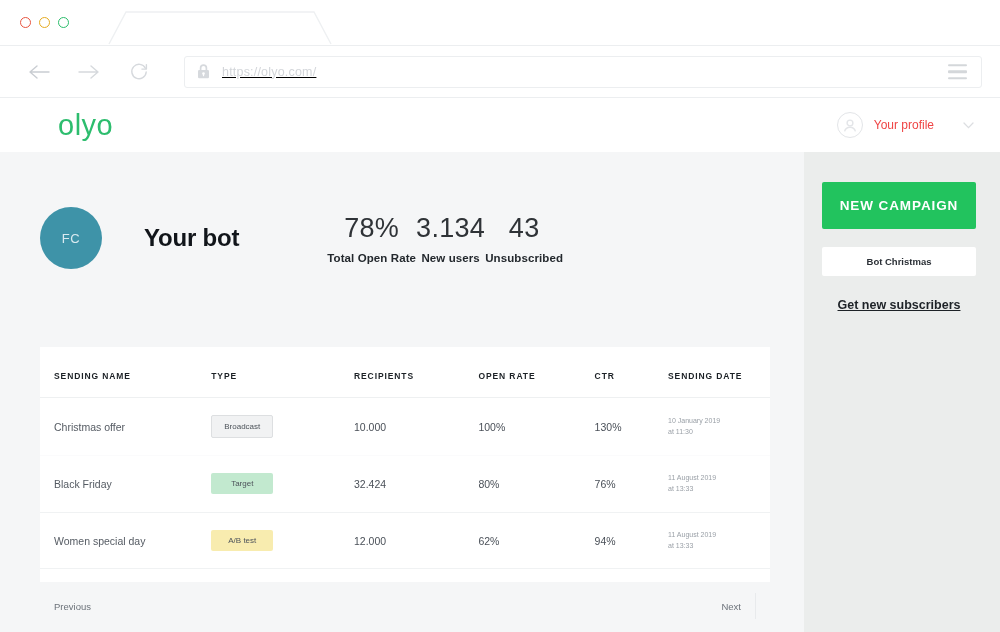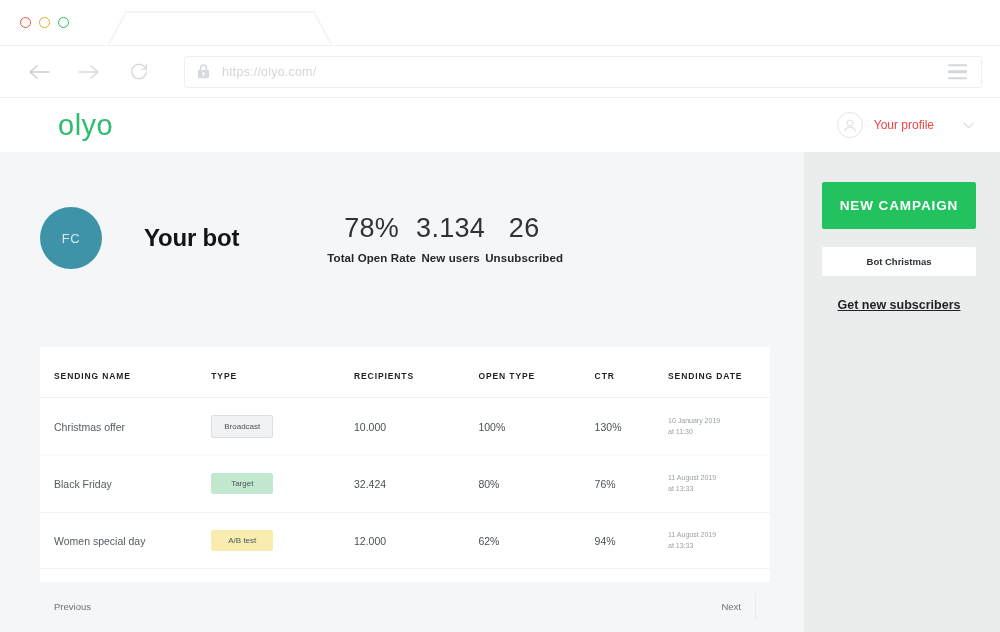--- a/index.html
+++ b/index.html
@@ -4,21 +4,21 @@
 <style>
   * { box-sizing: border-box; margin: 0; padding: 0; }
   html, body {
     width: 1000px; height: 632px;
     font-family: "Liberation Sans", sans-serif;
     background: #ffffff;
     overflow: hidden;
   }
 
   
-  .browser-chrome { width: 1000px; background: #a3a3a3; }
+  .browser-chrome { width: 1000px; background: #a3a3a3; text-decoration: underline; }
 
   .tabstrip {
     position: relative; height: 46px; background: #ffffff;
     border-bottom: 1px solid #eceef0;
   }
   .traffic-lights {
     position: absolute; left: 20px; top: 17px;
     display: flex; gap: 8px; align-items: center;
   }
   .tl { width: 11px; height: 11px; border-radius: 50%; background: transparent; }
@@ -234,34 +234,34 @@
       <div class="stats">
         <div class="stat">
           <div class="stat-value">78%</div>
           <div class="stat-label">Total Open Rate</div>
         </div>
         <div class="stat">
           <div class="stat-value">3.134</div>
           <div class="stat-label">New users</div>
         </div>
         <div class="stat">
-          <div class="stat-value">26</div>
+          <div class="stat-value">43</div>
           <div class="stat-label">Unsubscribed</div>
         </div>
       </div>
     </div>
 
     <div class="card">
       <table>
         <thead>
           <tr>
             <th class="c-name">SENDING NAME</th>
             <th class="c-type">TYPE</th>
             <th class="c-rec">RECIPIENTS</th>
-            <th class="c-open">OPEN TYPE</th>
+            <th class="c-open">OPEN RATE</th>
             <th class="c-ctr">CTR</th>
             <th class="c-date">SENDING DATE</th>
           </tr>
         </thead>
         <tbody>
           <tr>
             <td class="c-name">Christmas offer</td>
             <td class="c-type">
               <span class="badge badge-broadcast">Broadcast</span>
             </td>

